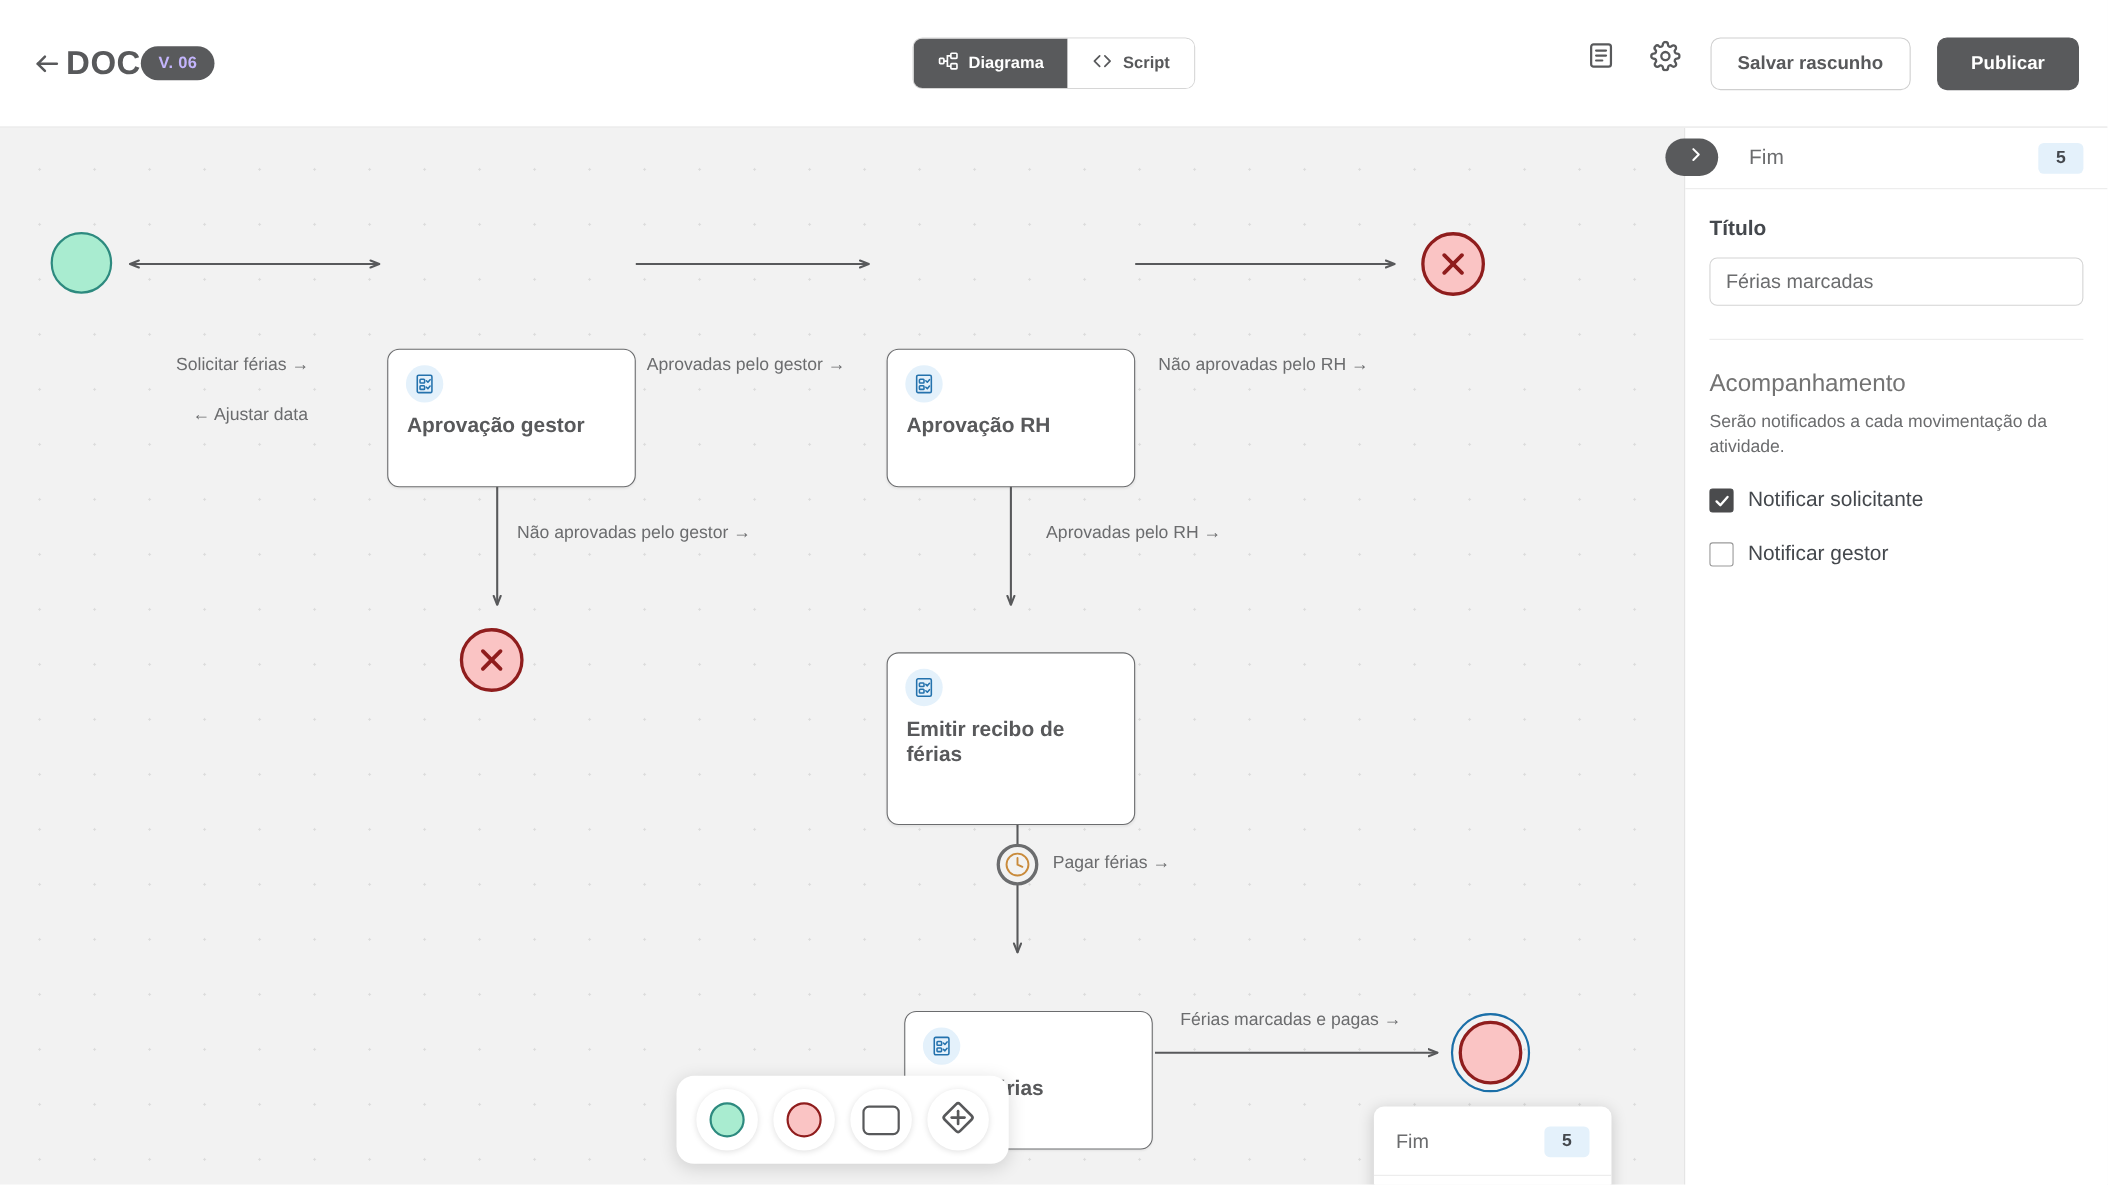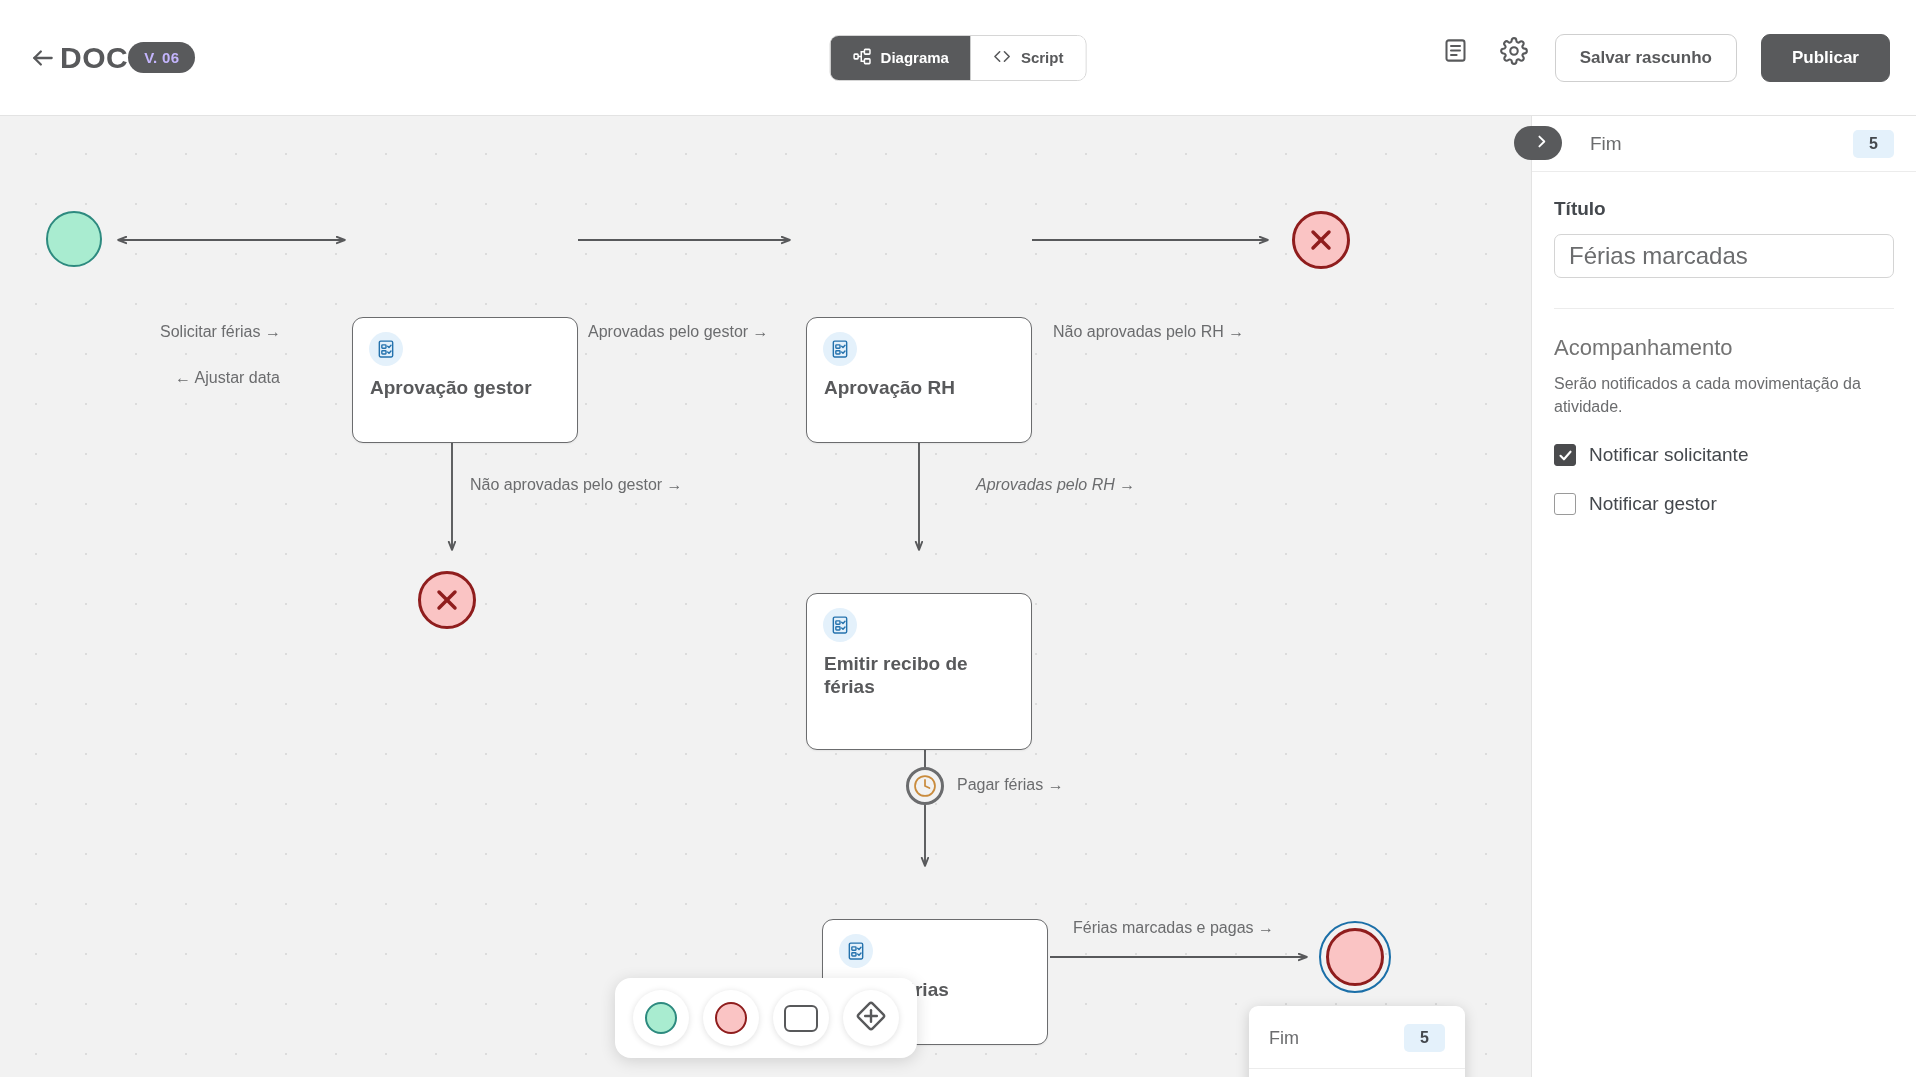--- a/index.html
+++ b/index.html
@@ -185,21 +185,21 @@
   .collapse-tab {
     position: absolute; left: -18px; top: 10px;
     width: 48px; height: 34px; border-radius: 17px;
     background: #595a5c; display: flex; align-items: center; justify-content: flex-end;
     padding-right: 12px; cursor: pointer;
   }
   .sb-body { padding: 26px 22px 0 22px; }
   .field-label { font-size: 19px; font-weight: bold; color: #44484d; margin-bottom: 14px; }
   .text-input {
     width: 100%; height: 44px; border: 1px solid #d4d4d4; border-radius: 7px;
-    padding: 0 14px; font-size: 24px; color: #6b6c6e;
+    padding: 0 14px; font-size: 18px; color: #6b6c6e;
     font-family: "Liberation Sans", sans-serif; background: #fff;
   }
   .divider { height: 1px; background: #ececec; margin: 30px 0 26px; }
   .sec-title { font-size: 22px; font-weight: normal; color: #737373; margin-bottom: 12px; }
   .sec-desc { font-size: 16px; color: #6b6c6e; line-height: 1.42; margin-bottom: 26px; }
   .chk-row { display: flex; align-items: center; gap: 13px; margin-bottom: 27px; cursor: pointer; }
   .chk {
     width: 22px; height: 22px; border-radius: 3px; border: 1.6px solid #9a9a9a;
     background: #fff; display: flex; align-items: center; justify-content: center;
     flex: 0 0 auto;
@@ -334,21 +334,21 @@
       <div class="edge-label" style="left:1053px; top:208px;">Não aprovadas pelo RH  →</div>
 
       <div class="circle-node err-node" style="left:1292px; top:95px;">
         <svg width="32" height="32" viewBox="0 0 24 24" fill="none" stroke="#8f1d1d" stroke-width="2.6" stroke-linecap="round">
           <line x1="6" y1="6" x2="18" y2="18"></line>
             <line x1="18" y1="6" x2="6" y2="18"></line>
         </svg>
       </div>
 
       <div class="edge-label" style="left:470px; top:361px;">Não aprovadas pelo gestor  →</div>
-      <div class="edge-label" style="left:976px; top:361px;font-style:italic;">Aprovadas pelo RH  →</div>
+      <div class="edge-label" style="left:951px; top:361px;">Aprovadas pelo RH  →</div>
 
       <div class="circle-node err-node" style="left:418px; top:455px;">
         <svg width="32" height="32" viewBox="0 0 24 24" fill="none" stroke="#8f1d1d" stroke-width="2.6" stroke-linecap="round">
           <line x1="6" y1="6" x2="18" y2="18"></line>
             <line x1="18" y1="6" x2="6" y2="18"></line>
         </svg>
       </div>
 
       <div class="node" style="left:806px; top:452px; width:226px; height:157px;">
         <div class="nicon">

